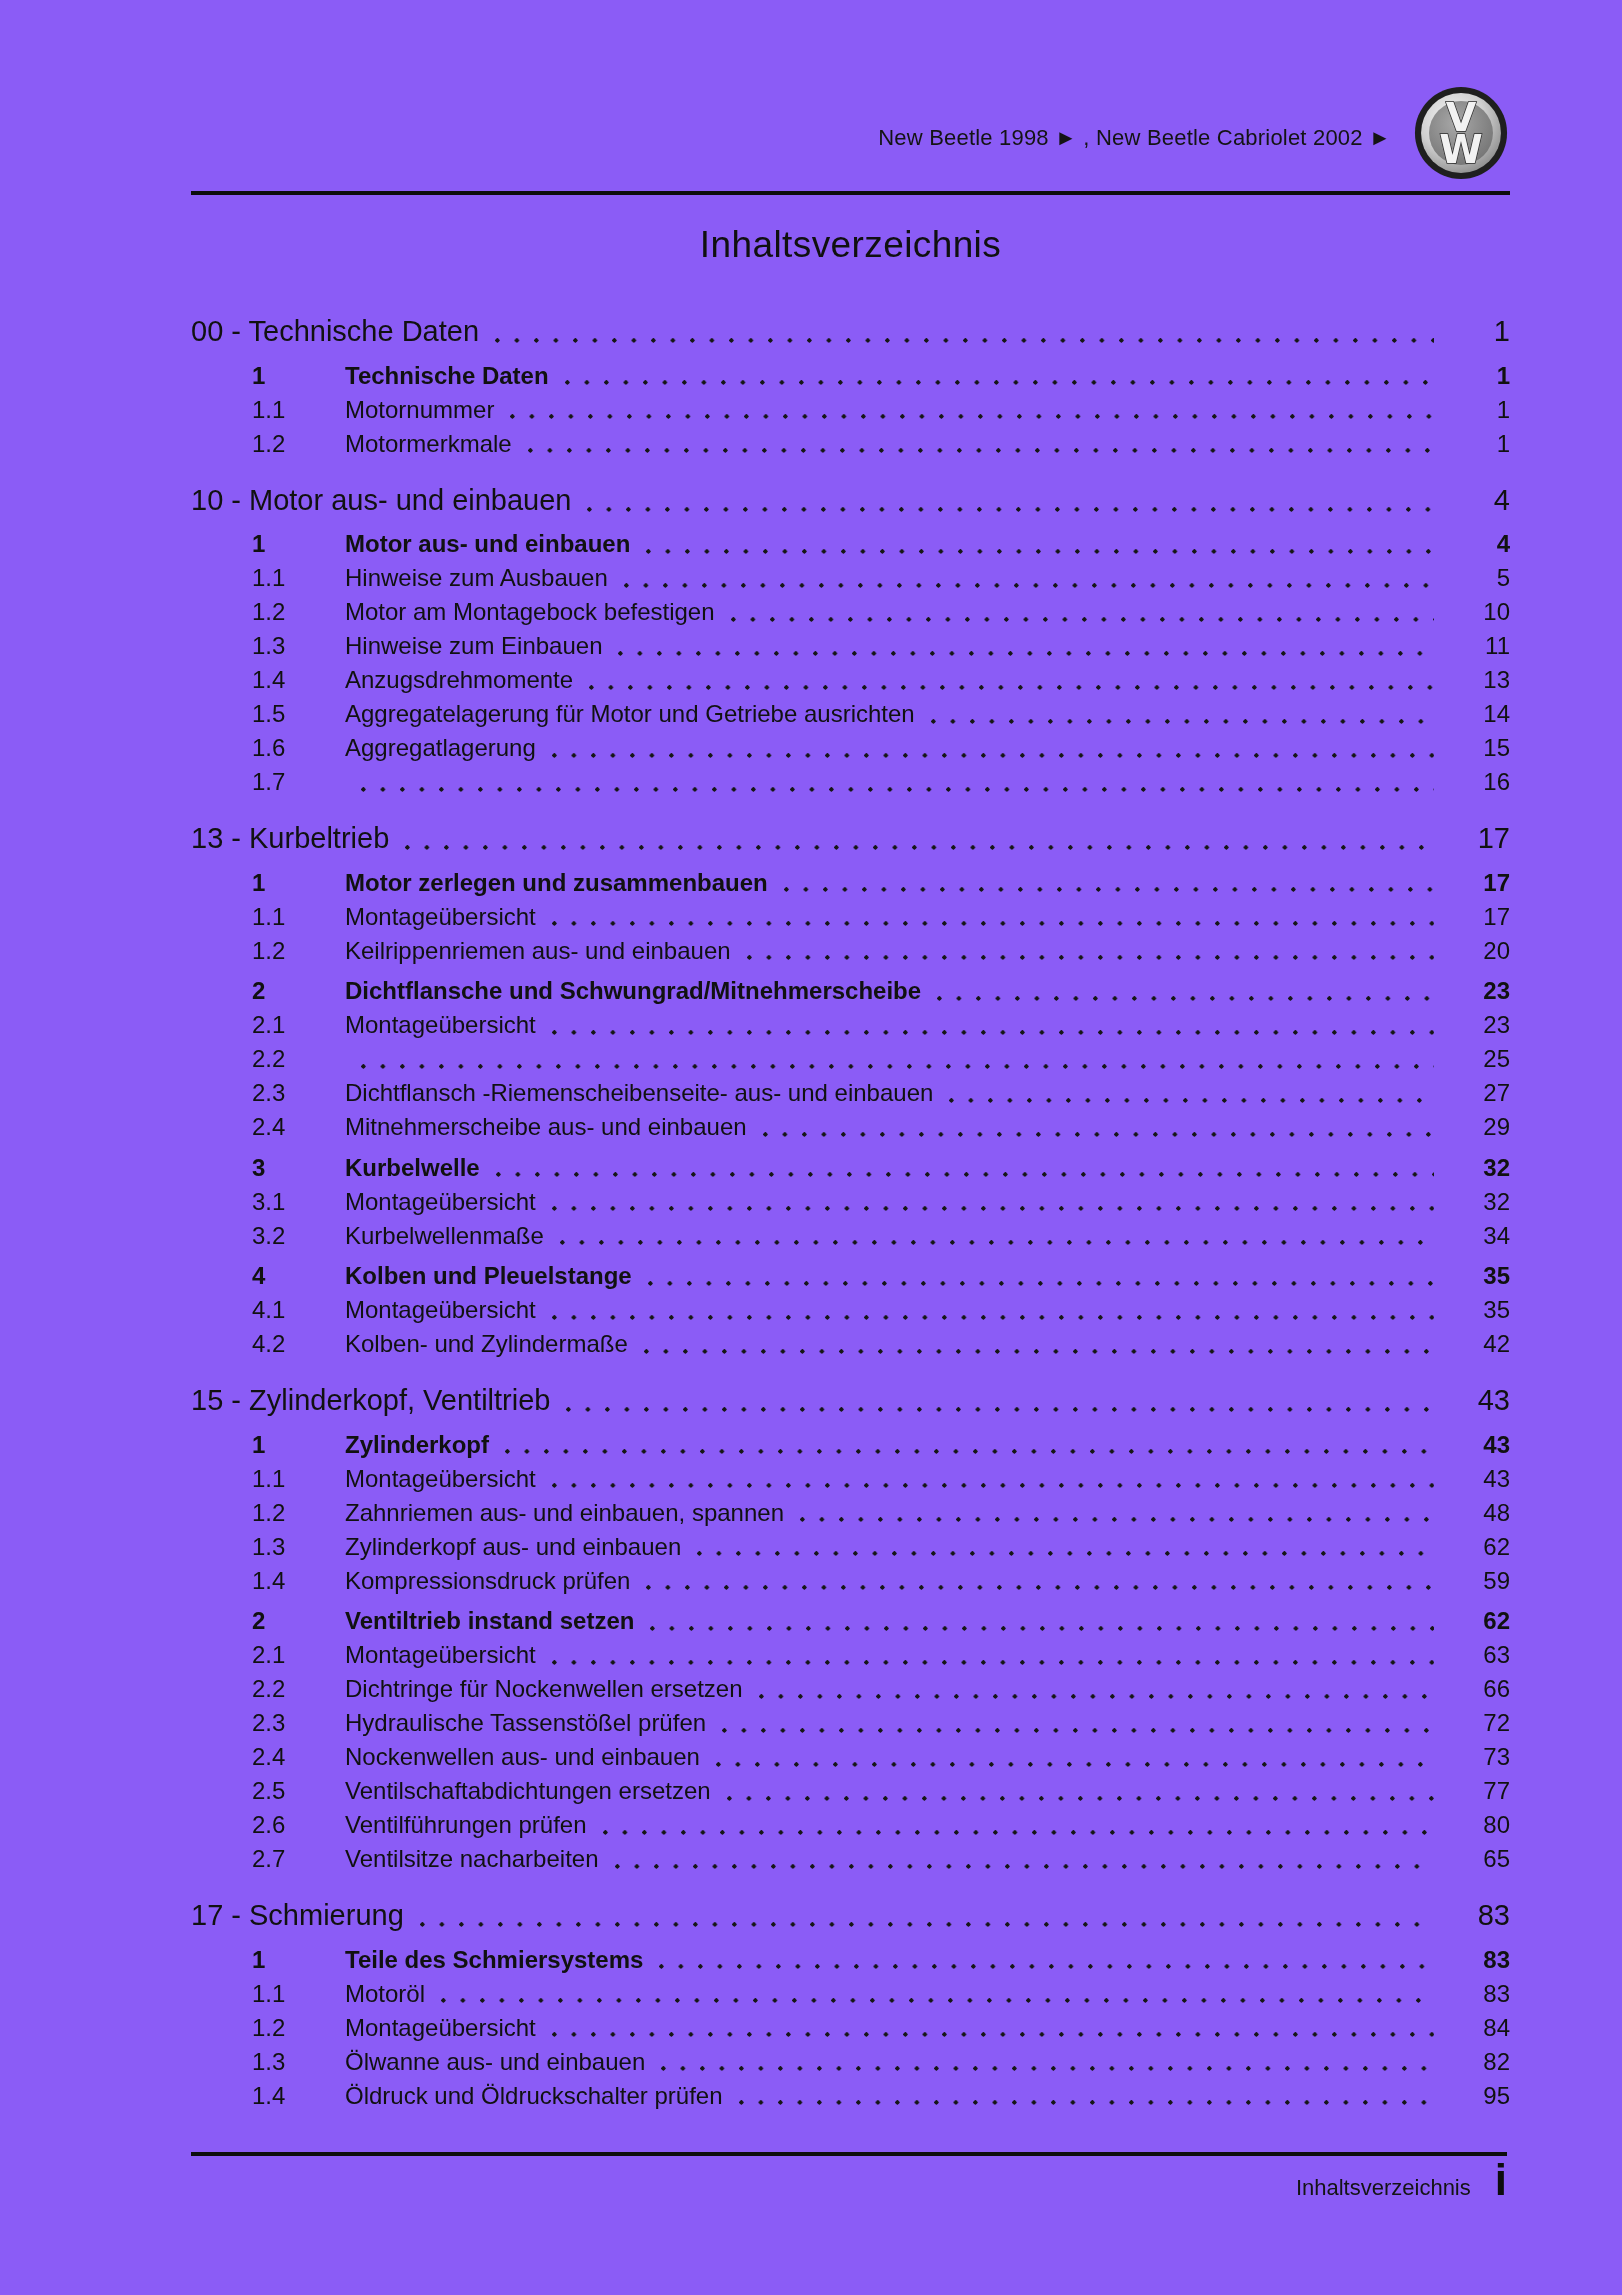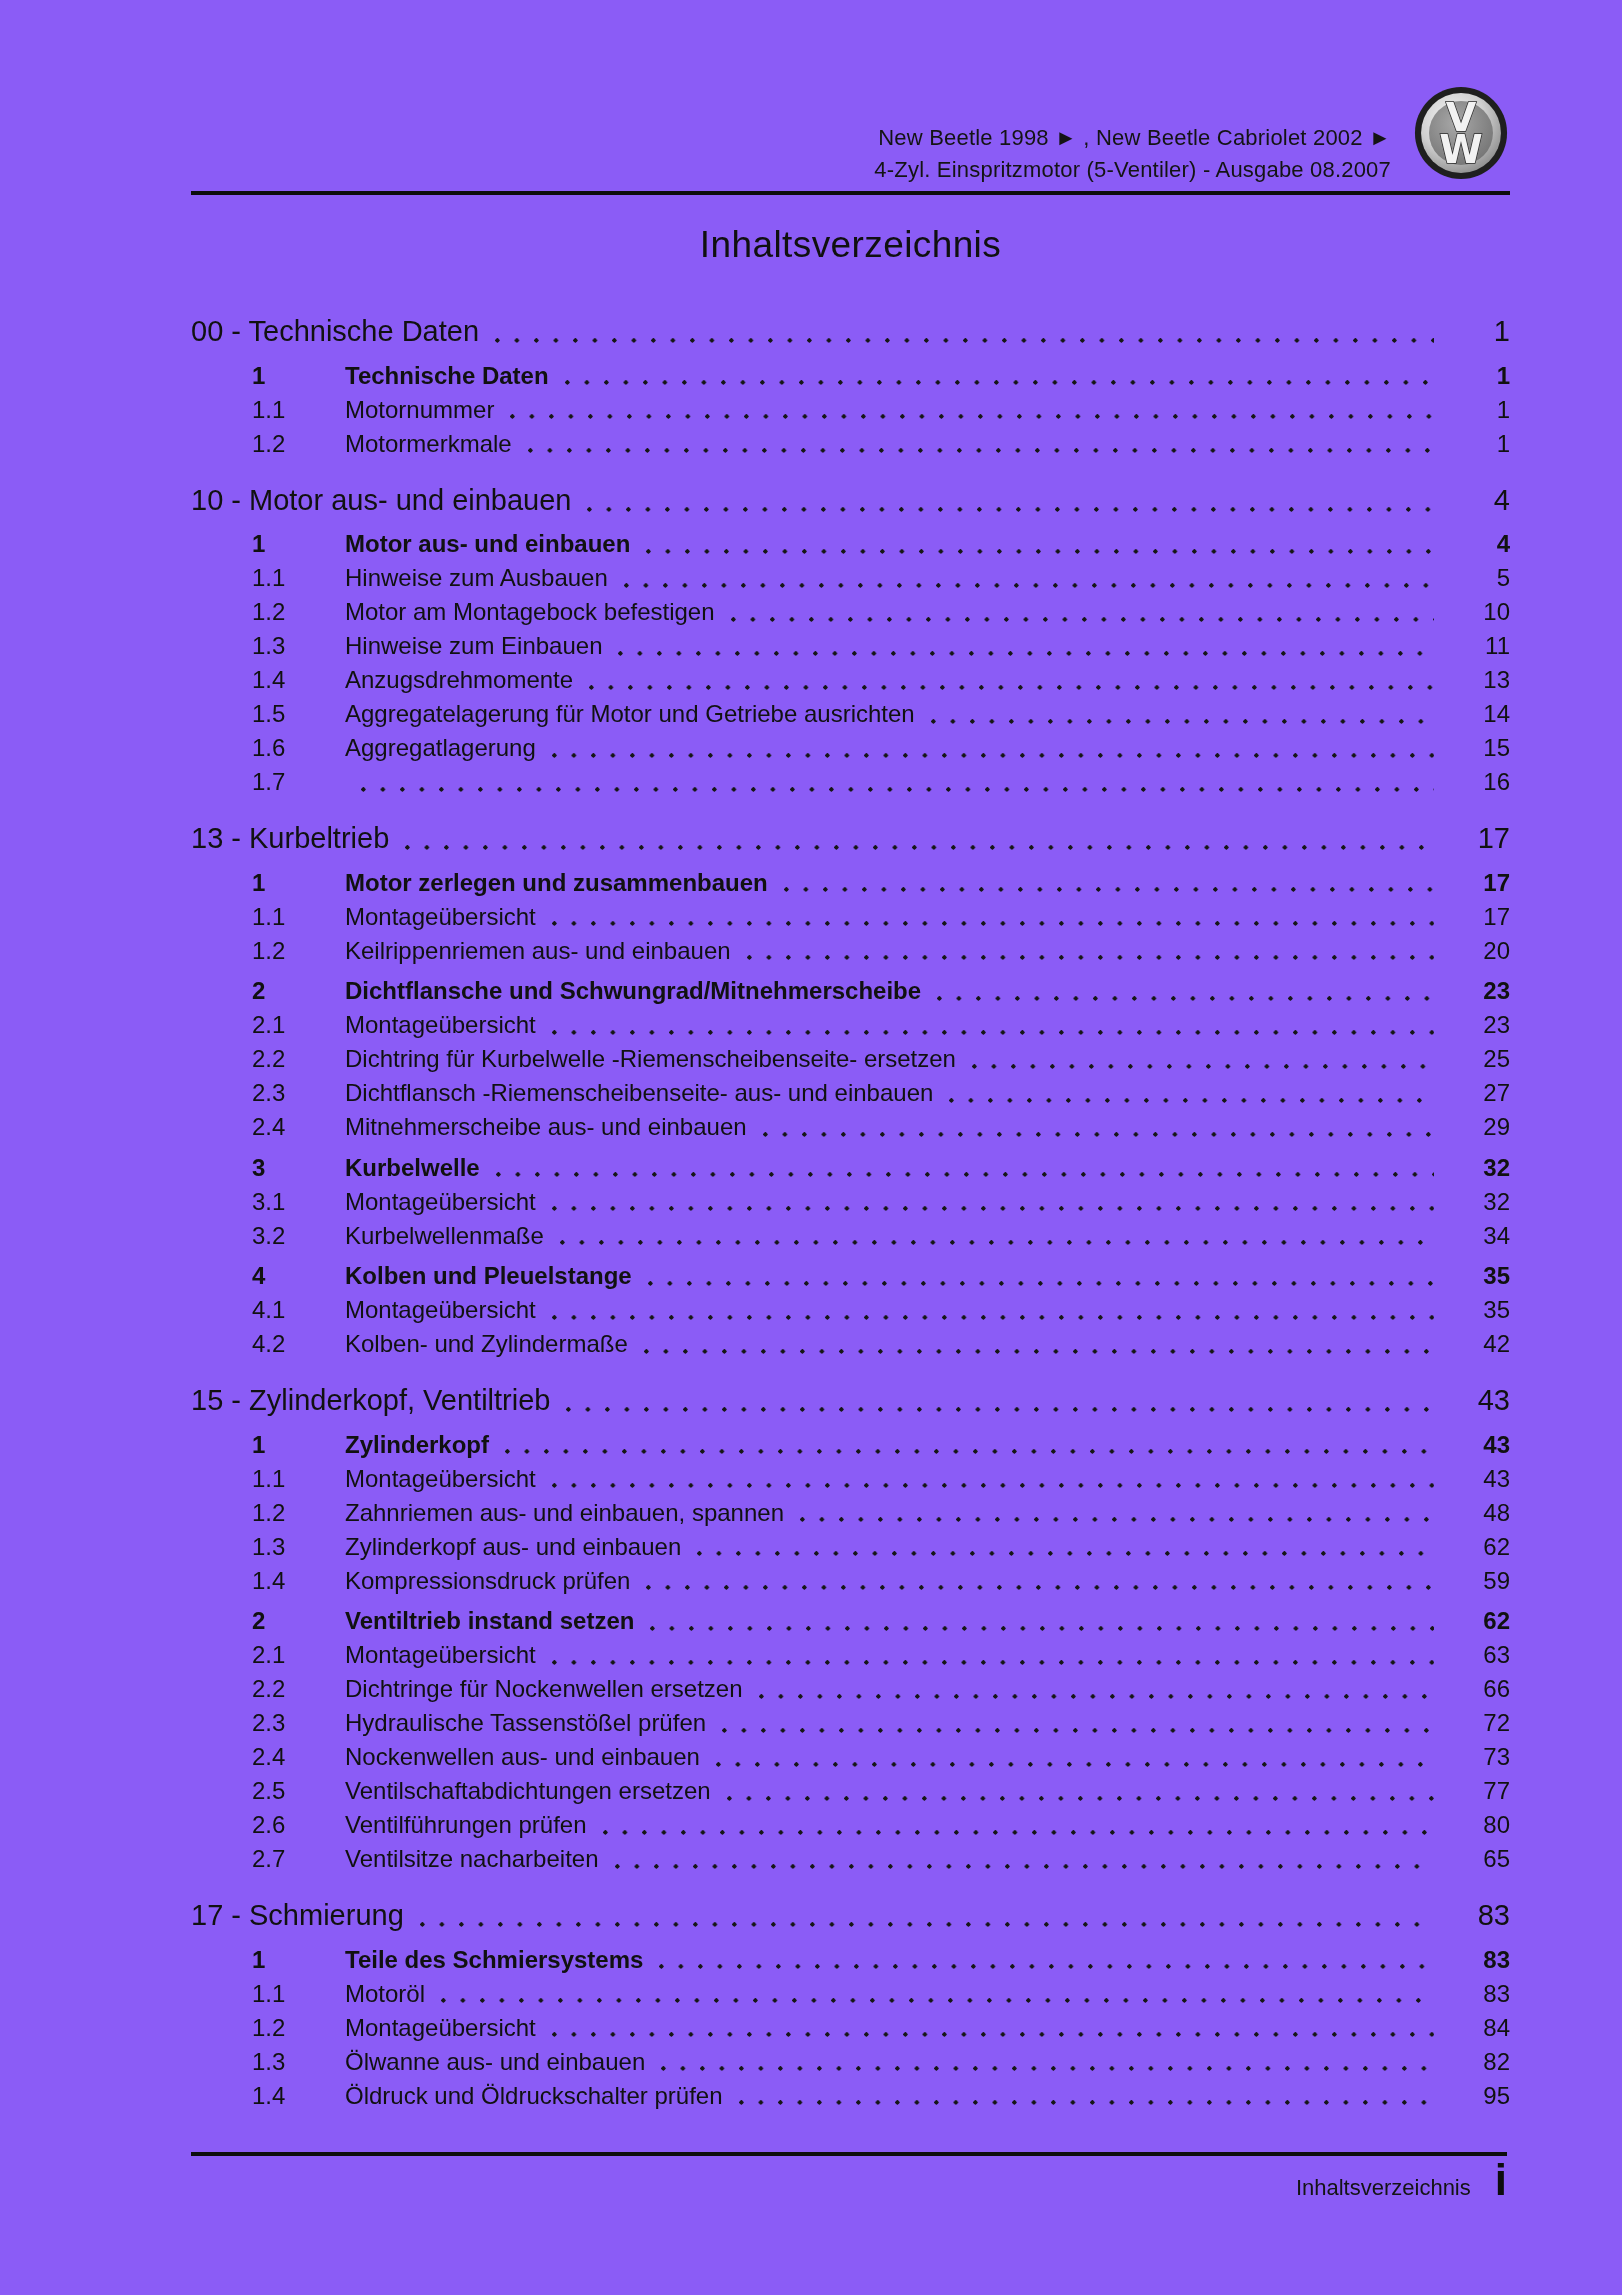--- a/index.html
+++ b/index.html
@@ -65,21 +65,20 @@
   .footer-label { font-size:22px; color:#141414; }
   .footer-page { font-size:44px; font-weight:700; color:#0d0d0d; line-height:1; }
 </style>
 </head>
 <body>
 
 <div class="sheet">
 
   <div class="doc-header">
     <div>New Beetle 1998 ► , New Beetle Cabriolet 2002 ►</div>
-    <div>4-Zyl. Einspritzmotor (5-Ventiler) - Ausgabe 08.2007</div>
   </div>
 
   <svg class="vw-logo" viewBox="0 0 100 100" xmlns="http://www.w3.org/2000/svg">
     <defs>
       <radialGradient id="vwRing" cx="38%" cy="32%" r="75%">
         <stop offset="0%" stop-color="#f4f4f4"></stop>
         <stop offset="55%" stop-color="#cfcfcf"></stop>
         <stop offset="100%" stop-color="#8a8a8a"></stop>
       </radialGradient>
       <radialGradient id="vwInner" cx="42%" cy="35%" r="80%">
@@ -232,21 +231,20 @@
 
   <div class="row entry-row">
     <span class="entry-num">2.1</span>
     <span class="entry-title">Montageübersicht</span>
     <span class="leader"></span>
     <span class="page-num">23</span>
   </div>
 
   <div class="row entry-row">
     <span class="entry-num">2.2</span>
-    <span class="entry-title">Dichtring für Kurbelwelle -Riemenscheibenseite- ersetzen</span>
     <span class="leader"></span>
     <span class="page-num">25</span>
   </div>
 
   <div class="row entry-row">
     <span class="entry-num">2.3</span>
     <span class="entry-title">Dichtflansch -Riemenscheibenseite- aus- und einbauen</span>
     <span class="leader"></span>
     <span class="page-num">27</span>
   </div>

